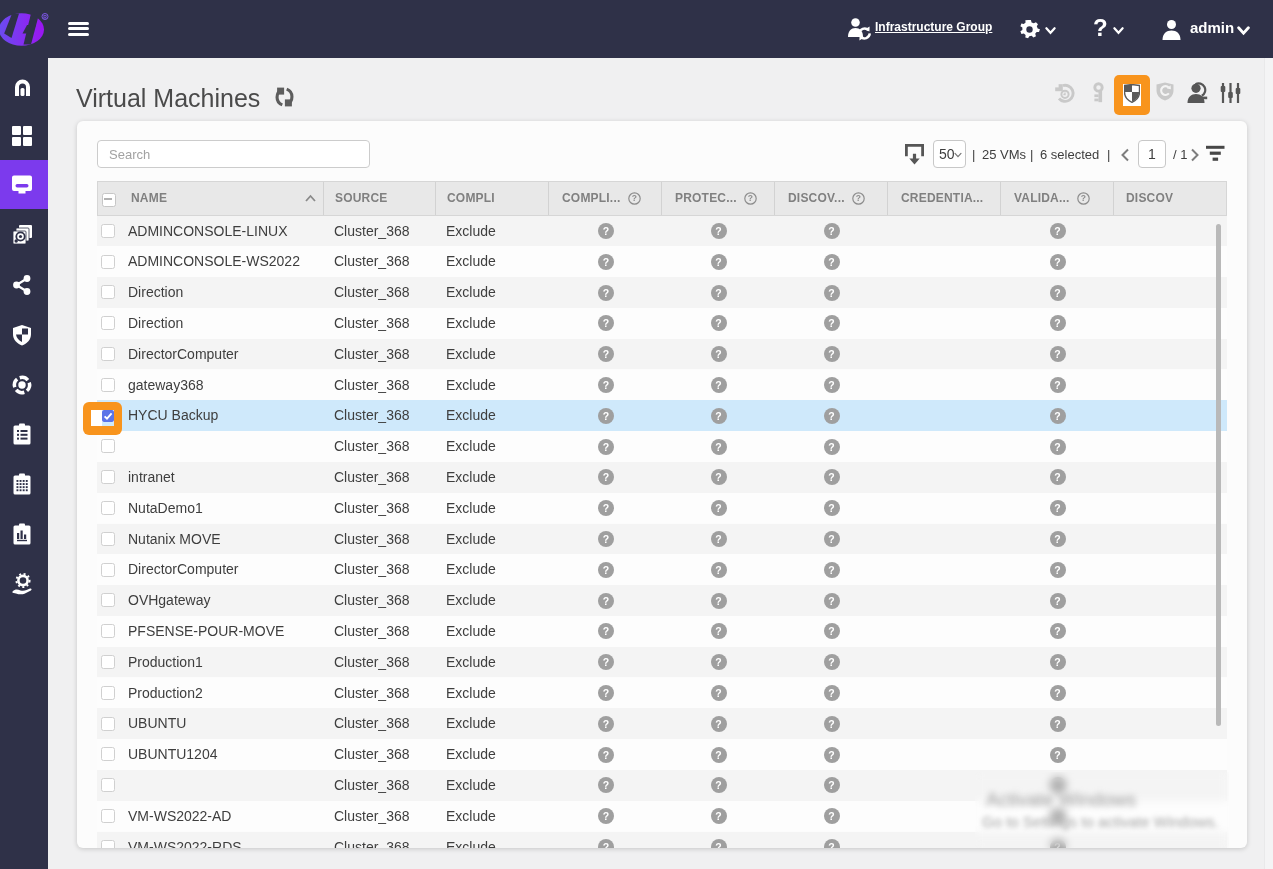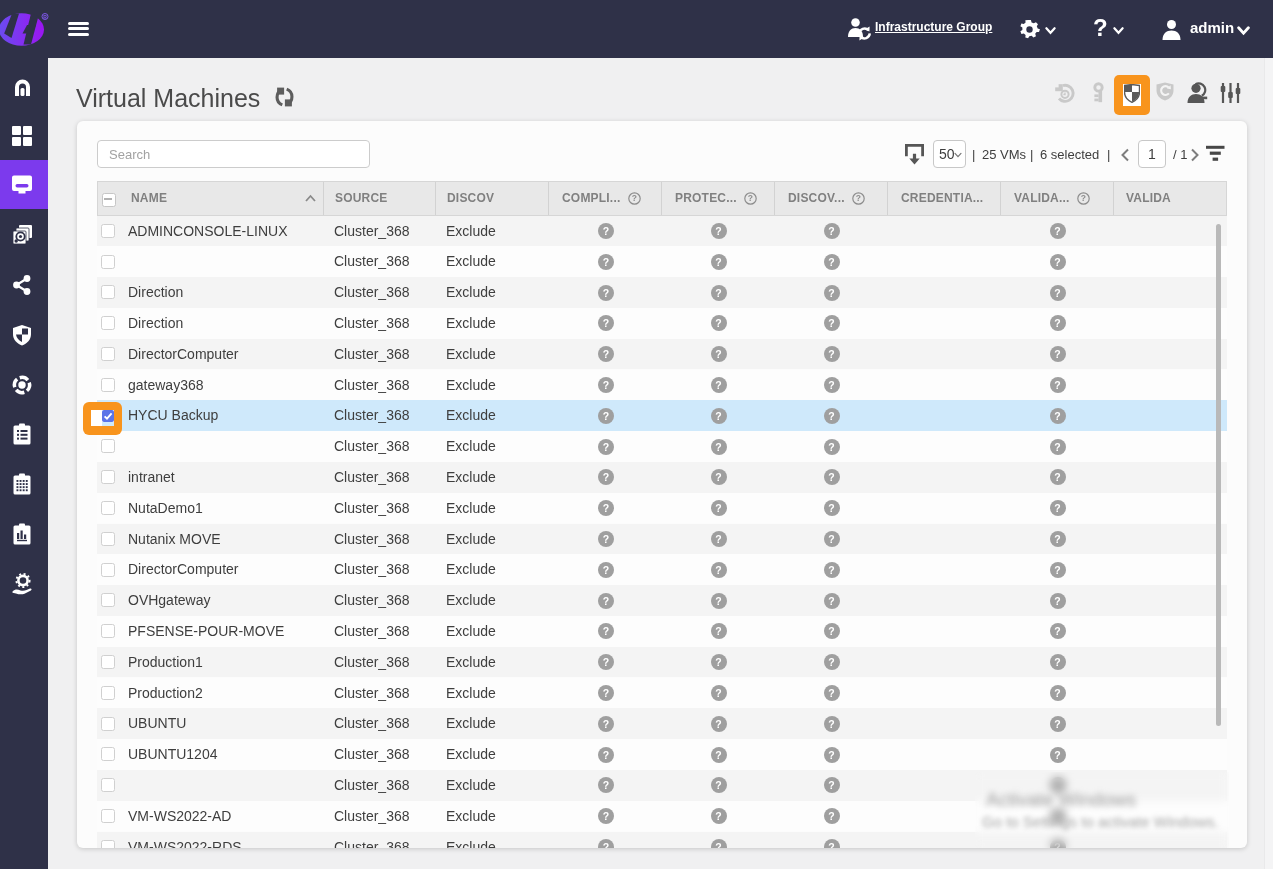--- a/index.html
+++ b/index.html
@@ -293,21 +293,21 @@
     <span class="cb" style="left:3.5px;top:10.5px;border-color:#c6c6c6">
         <span style="position:absolute;left:1.9px;top:4.6px;width:7.2px;height:1.8px;background:#b2b2b2"></span>
       </span>
     <span class="th" style="left:33px">NAME</span>
     <svg class="abs" style="left:206px;top:11px" width="13" height="12" viewBox="0 0 13 12">
         <path d="M2 8 L6.5 3 L11 8" fill="none" stroke="#8a8a8a" stroke-width="1.8"></path>
       </svg>
     <div class="vsep" style="left:225px"></div>
     <span class="th" style="left:237px">SOURCE</span>
     <div class="vsep" style="left:337px"></div>
-    <span class="th" style="left:349px">DISCOV</span>
+    <span class="th" style="left:349px">COMPLI</span>
     <div class="vsep" style="left:450px"></div>
     <span class="th" style="left:464px">COMPLI...&nbsp;&nbsp;<svg style="vertical-align:-3px" width="13" height="13" viewBox="0 0 13 13">
           <circle cx="6.5" cy="6.5" r="5.7" fill="none" stroke="#8d8d8d" stroke-width="1.2"></circle>
           <text x="6.5" y="9.3" text-anchor="middle" font-size="8.5" font-weight="bold" fill="#8d8d8d">?</text>
         </svg></span>
     <div class="vsep" style="left:563px"></div>
     <span class="th" style="left:577px">PROTEC...&nbsp;&nbsp;<svg style="vertical-align:-3px" width="13" height="13" viewBox="0 0 13 13">
           <circle cx="6.5" cy="6.5" r="5.7" fill="none" stroke="#8d8d8d" stroke-width="1.2"></circle>
           <text x="6.5" y="9.3" text-anchor="middle" font-size="8.5" font-weight="bold" fill="#8d8d8d">?</text>
         </svg></span>
@@ -317,34 +317,35 @@
           <text x="6.5" y="9.3" text-anchor="middle" font-size="8.5" font-weight="bold" fill="#8d8d8d">?</text>
         </svg></span>
     <div class="vsep" style="left:789px"></div>
     <span class="th" style="left:803px">CREDENTIA...</span>
     <div class="vsep" style="left:902px"></div>
     <span class="th" style="left:916px">VALIDA...&nbsp;&nbsp;<svg style="vertical-align:-3px" width="13" height="13" viewBox="0 0 13 13">
           <circle cx="6.5" cy="6.5" r="5.7" fill="none" stroke="#8d8d8d" stroke-width="1.2"></circle>
           <text x="6.5" y="9.3" text-anchor="middle" font-size="8.5" font-weight="bold" fill="#8d8d8d">?</text>
         </svg></span>
     <div class="vsep" style="left:1015px"></div>
-    <span class="th" style="left:1028px">VALIDA</span>
+    <span class="th" style="left:1028px">DISCOV</span>
   </div>
 <div class="row gray" style="top:94.5px">
       <span class="cb"></span>
       <span class="nm">ADMINCONSOLE-LINUX</span>
       <span class="src">Cluster_368</span>
       <span class="pol">Exclude</span>
       <i class="q" style="left:501px"></i>
       <i class="q" style="left:613.5px"></i>
       <i class="q" style="left:726.5px"></i>
       <i class="q" style="left:952.5px"></i>
     </div>
 <div class="row white" style="top:125.3px">
       <span class="cb"></span>
+      <span class="nm">ADMINCONSOLE-WS2022</span>
       <span class="src">Cluster_368</span>
       <span class="pol">Exclude</span>
       <i class="q" style="left:501px"></i>
       <i class="q" style="left:613.5px"></i>
       <i class="q" style="left:726.5px"></i>
       <i class="q" style="left:952.5px"></i>
     </div>
 <div class="row gray" style="top:156.1px">
       <span class="cb"></span>
       <span class="nm">Direction</span>

